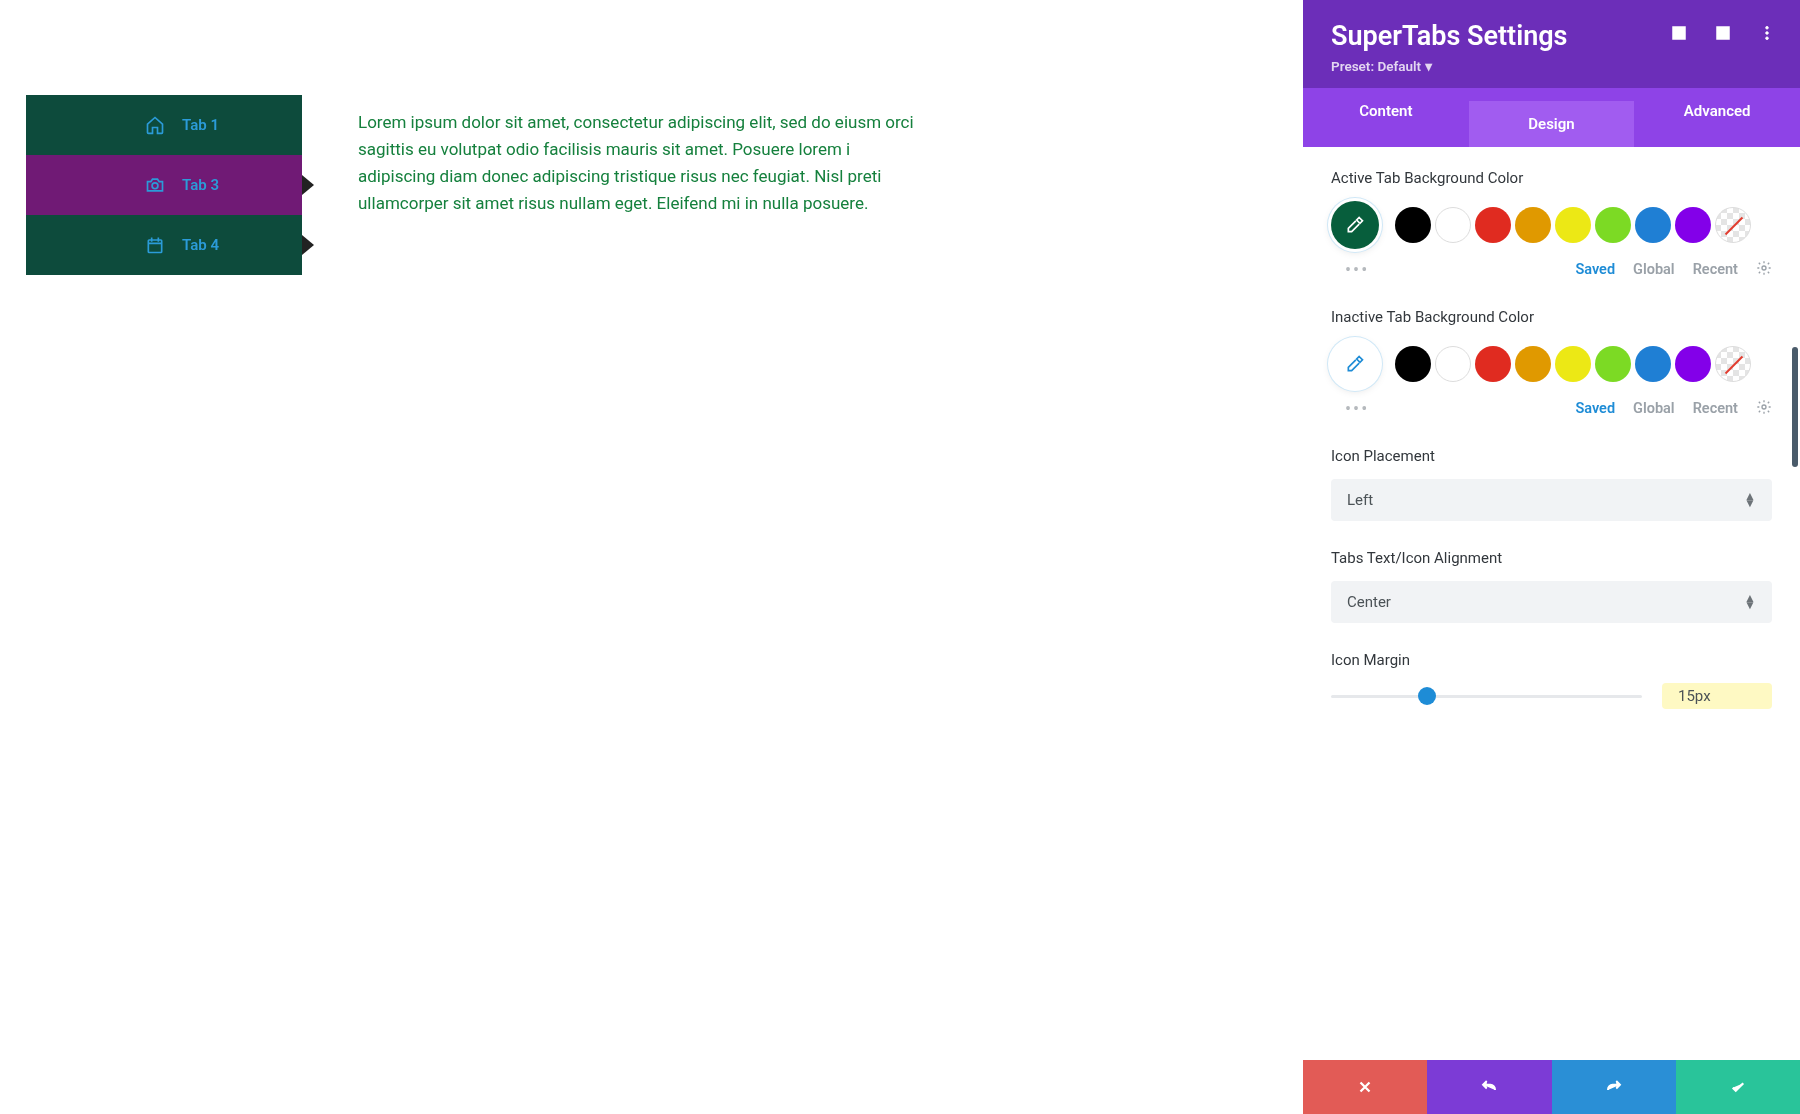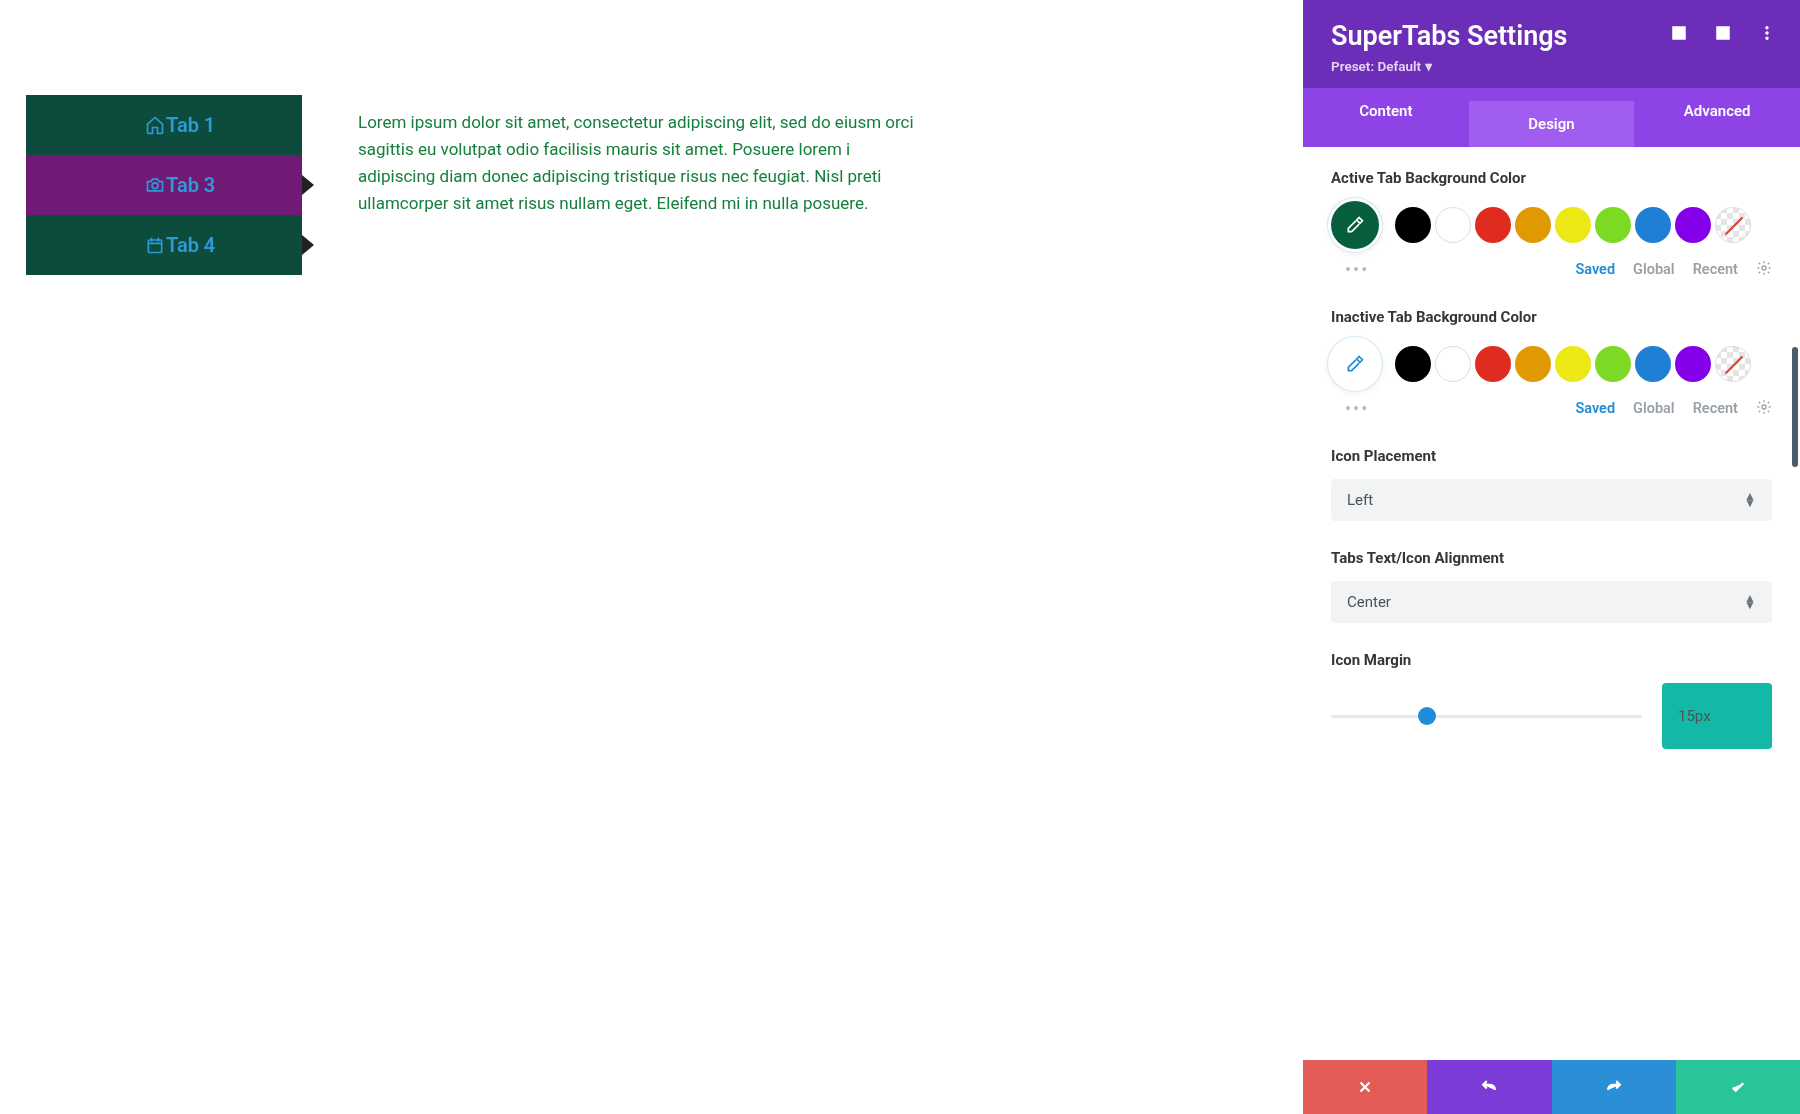--- a/index.html
+++ b/index.html
@@ -14,24 +14,25 @@
     display: flex;
   }
   .tabs-col {
     width: 276px;
     background: #0d4b3c;
     position: relative;
   }
   .tab {
     display: flex;
     align-items: center;
+    gap: 16px;
     padding: 0 0 0 118px;
     height: 60px;
     color: #2b9bd8;
-    font-size: 20px;
+    font-size: 15px;
     font-weight: 600;
     cursor: pointer;
   }
   .tab .ticon { width: 22px; display: inline-flex; justify-content: center; }
   .tab.active { background: #701a75; }
   .tab.active::after {
     content: "";
     position: absolute;
     right: -12px;
     width: 0; height: 0;
@@ -110,21 +111,21 @@
     position: relative;
   }
   .scroll-indicator {
     position: absolute;
     right: 2px; top: 200px;
     width: 6px; height: 120px;
     background: #4a5b6a; border-radius: 3px;
   }
 
   .group { margin-bottom: 28px; }
-  .glabel { font-size: 15px; font-weight: 700; color: #32373c; margin-bottom: 14px; }
+  .glabel { font-size: 15px; font-weight: 400; color: #32373c; margin-bottom: 14px; }
 
   .swatch-row { display: flex; align-items: center; gap: 4px; }
   .picker {
     width: 48px; height: 48px; border-radius: 50%;
     display: flex; align-items: center; justify-content: center;
     box-shadow: 0 0 0 3px #fff, 0 0 0 4px #d0e8f7, 0 2px 10px rgba(0,0,0,.15);
     margin-right: 12px;
   }
   .picker.green { background: #075e3c; }
   .picker.white { background: #fff; }
@@ -160,21 +161,21 @@
   .slider-row { display: flex; align-items: center; gap: 20px; }
   .slider {
     flex: 1; position: relative; height: 6px;
   }
   .slider-track { position: absolute; top: 2px; left: 0; right: 0; height: 3px; background: #e6e8eb; border-radius: 2px; }
   .slider-thumb {
     position: absolute; top: -6px; width: 18px; height: 18px; border-radius: 50%;
     background: #1e8cd6;
   }
   .slider-value {
-    background: #14b8a6; border-radius: 4px; padding: 24px 16px; min-width: 110px;
+    background: #fef9c3; border-radius: 4px; padding: 4px 16px; min-width: 110px;
     color: #4c5357; font-size: 15px;
   }
 
   .panel-foot {
     display: flex;
     height: 54px;
   }
   .fbtn { flex: 1; display: flex; align-items: center; justify-content: center; color: #fff; cursor: pointer; }
   .fb-red { background: #e25b56; }
   .fb-purple { background: #7c3bd6; }

